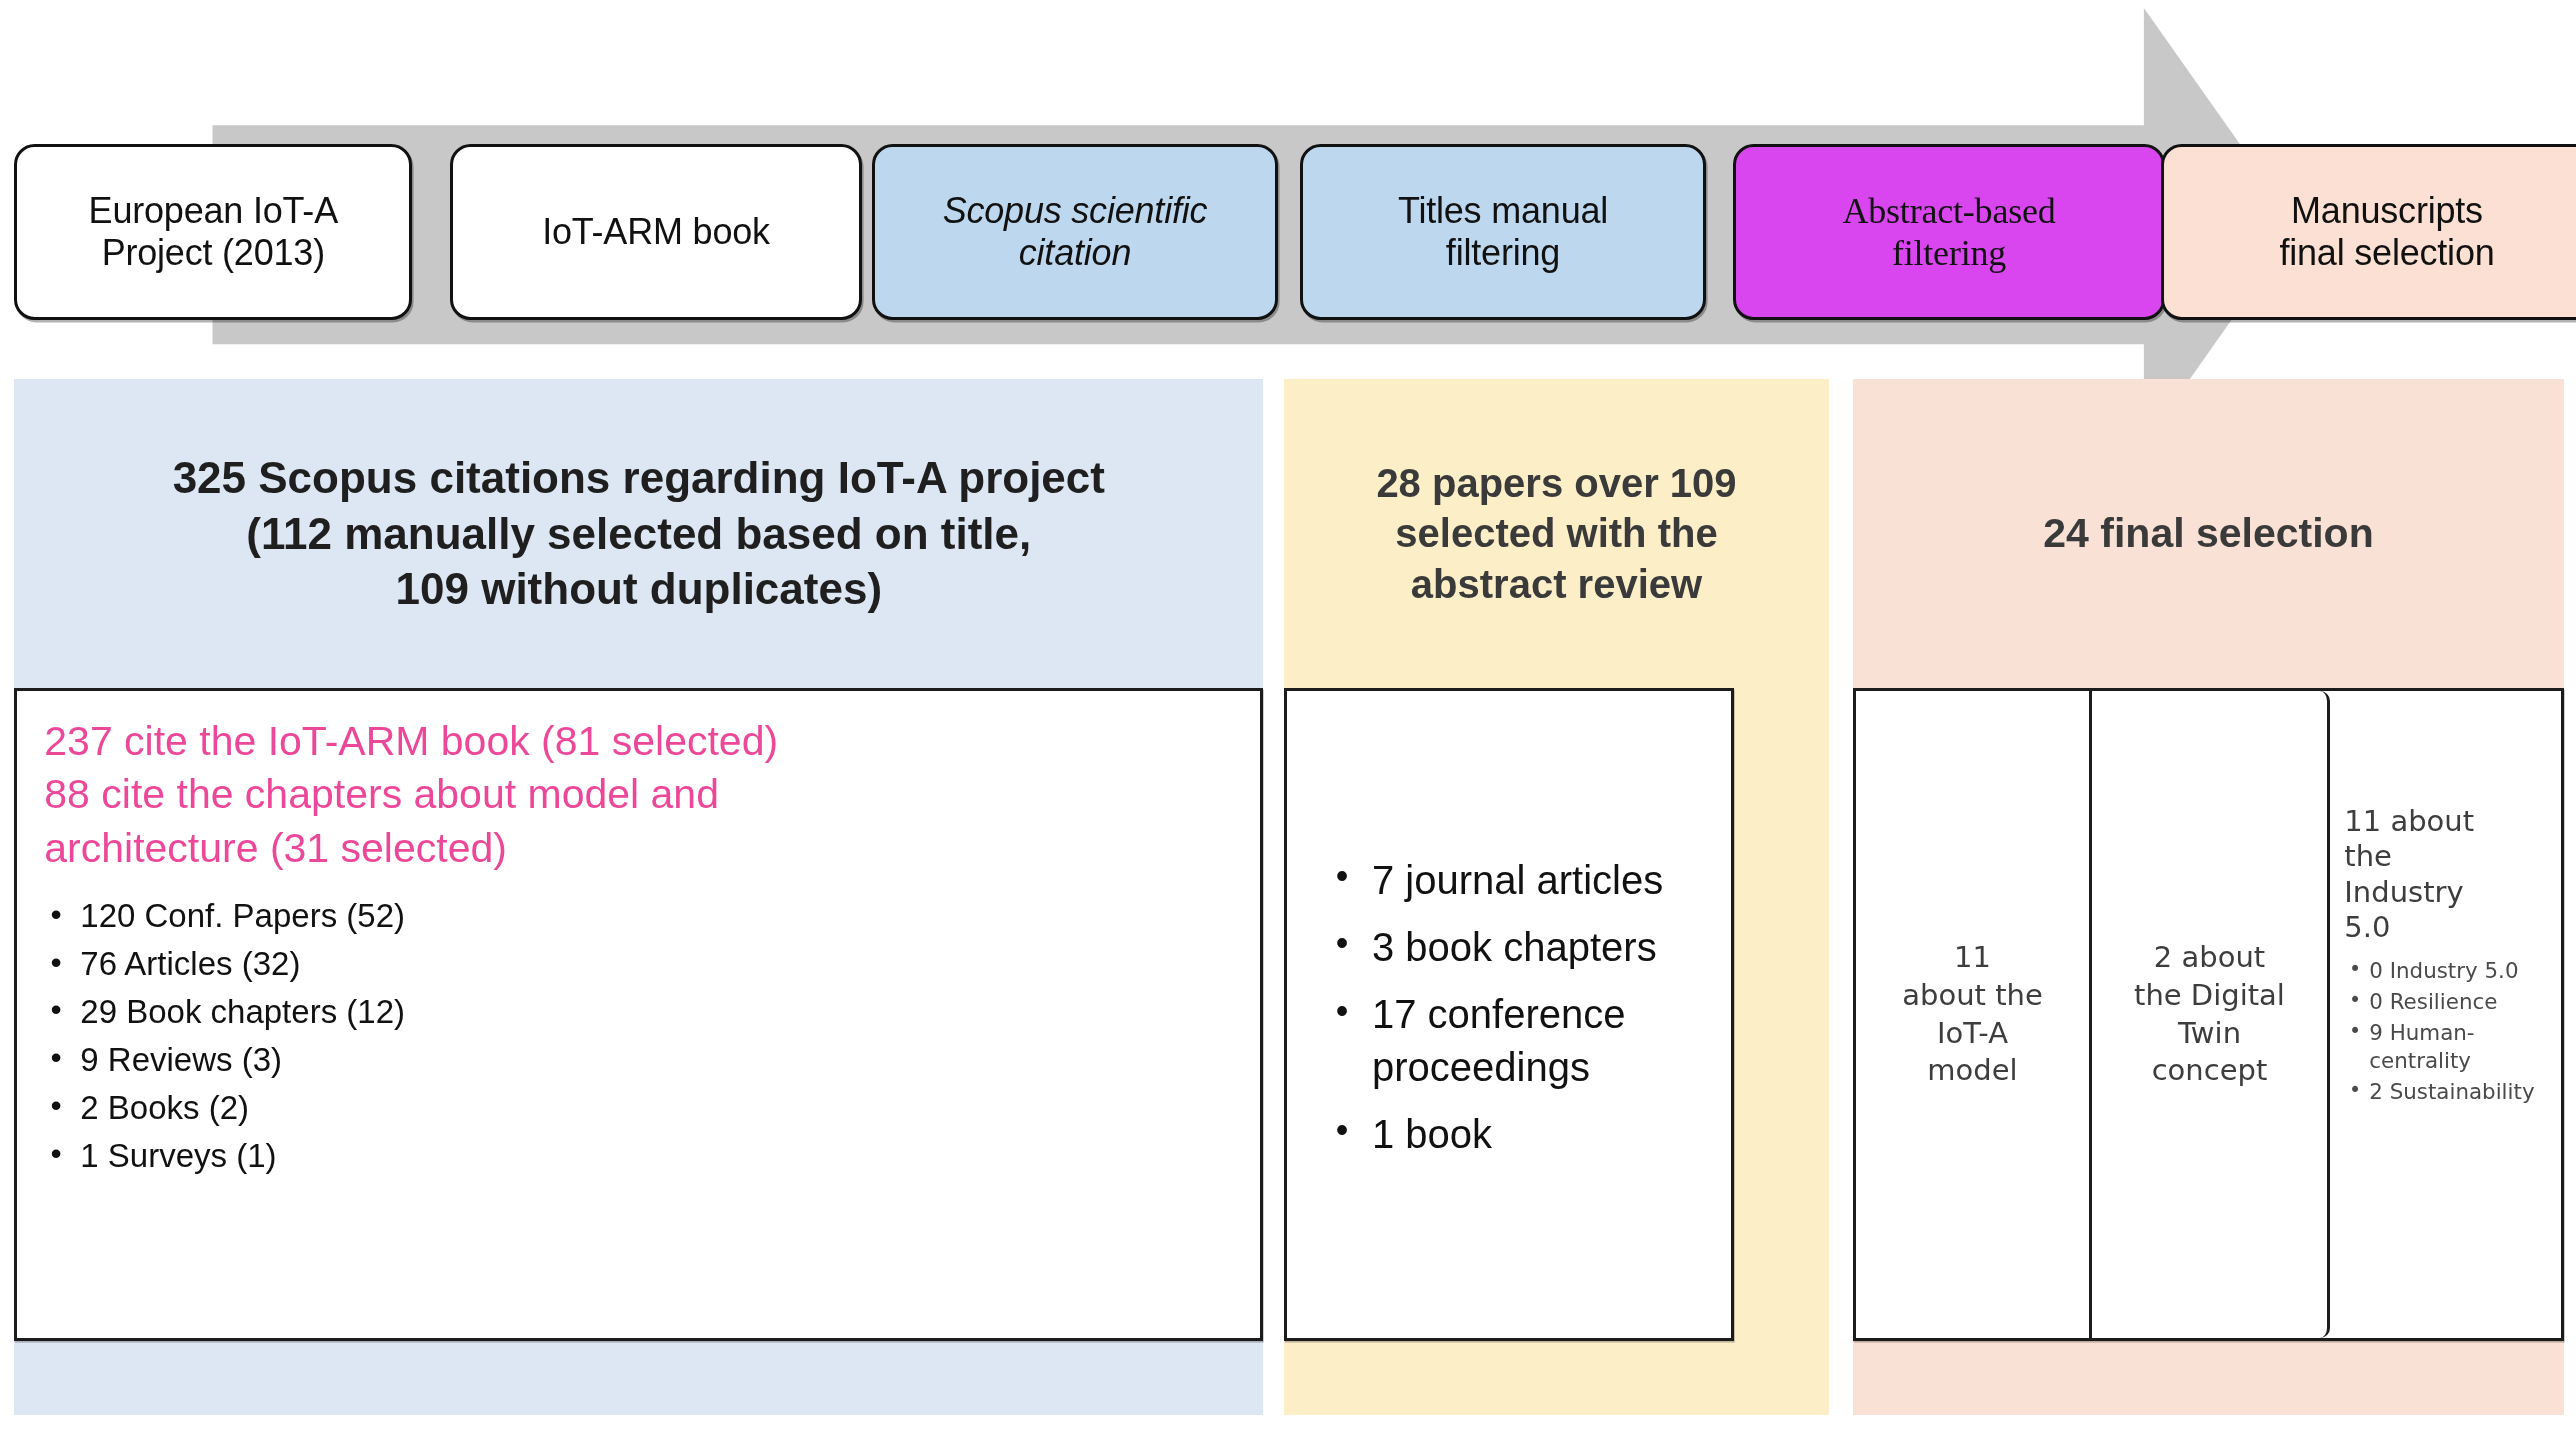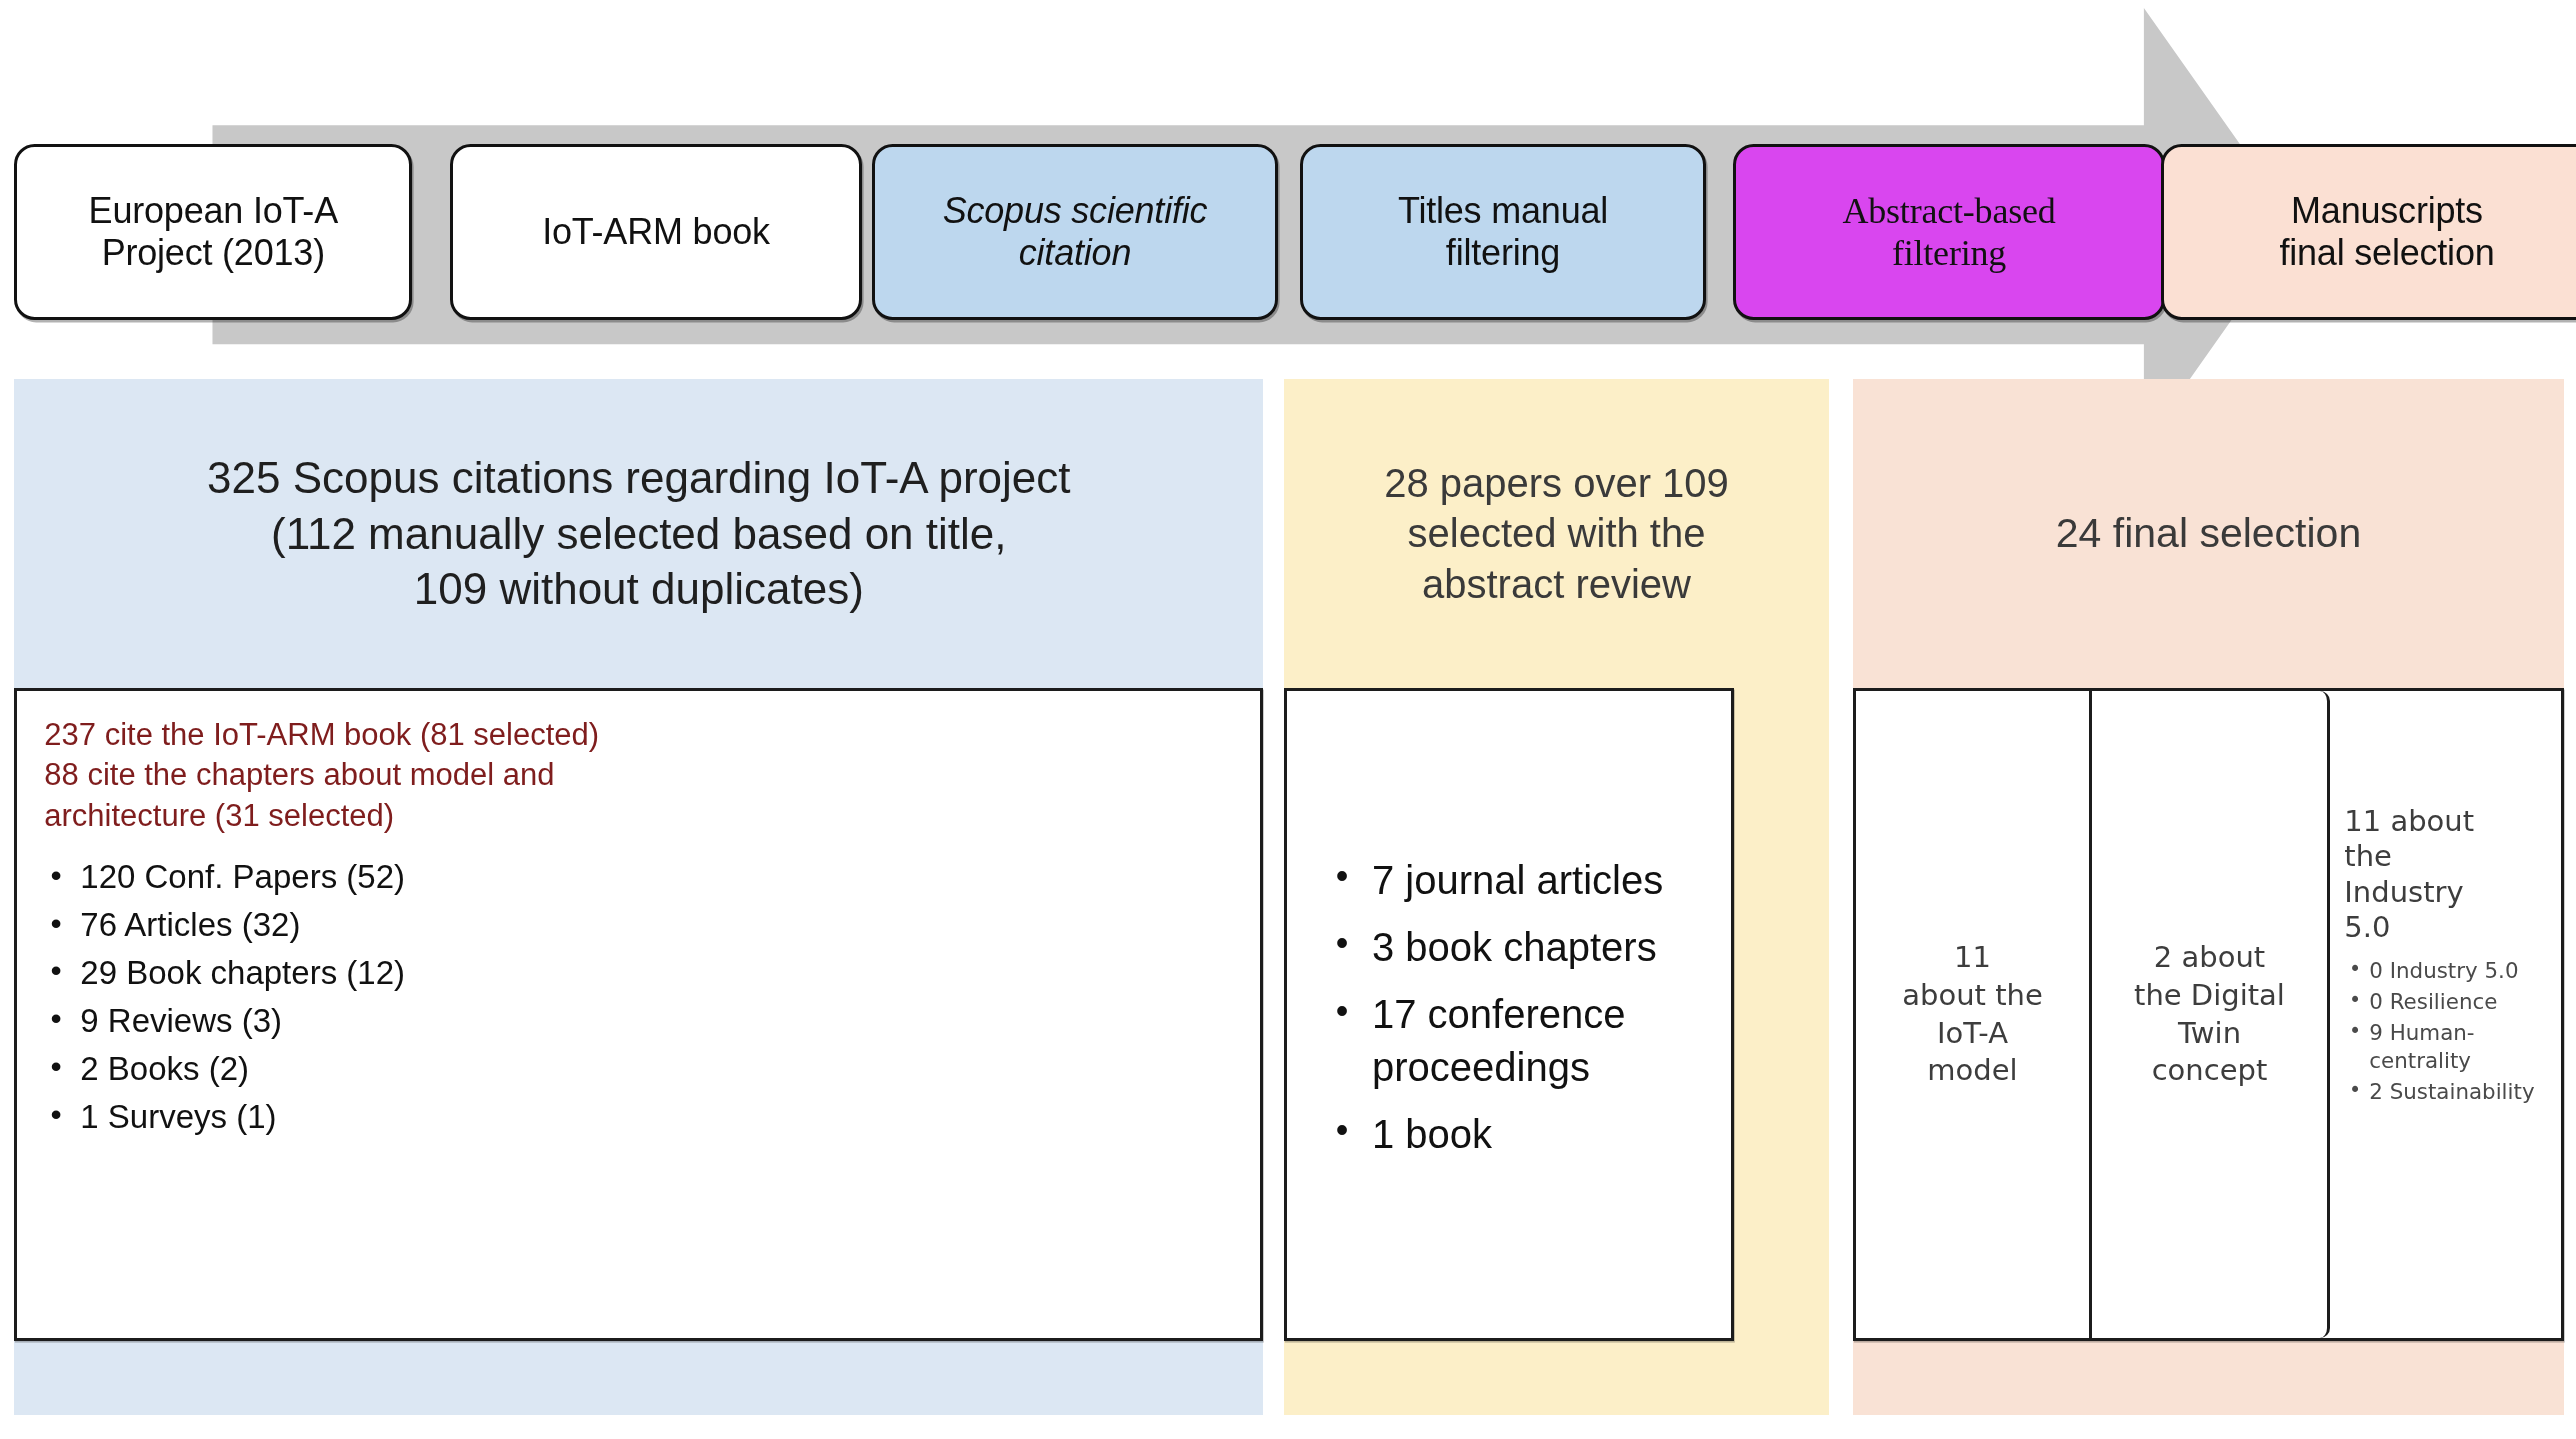--- a/index.html
+++ b/index.html
@@ -71,20 +71,21 @@
   .panel-head {
     position: absolute;
     left: 0; right: 0;
     top: 0;
     height: 309px;
     display: flex;
     align-items: center;
     justify-content: center;
     text-align: center;
     padding: 0 17.4px;
+    font-weight: bold;
   }
   .panel-head .head-text {
     font-size: 42px;
     line-height: 1.26;
     color: #2b2b2b;
   }
   .col-panel.blue .panel-head .head-text { font-size: 44px; color: #1f1f1f; }
   .col-panel.yellow .panel-head .head-text { font-size: 40px; color: #3a3a3a; }
   .col-panel.pink .panel-head .head-text   { font-size: 41px; color: #3a3a3a; }
 
@@ -96,21 +97,21 @@
     border: 3.2px solid #1c1c1c;
     background: #ffffff;
     z-index: 4;
     box-shadow: 0.8px 1.6px 0 rgba(0,0,0,0.25);
   }
   .detail-box.blue-detail   { left: 14.3px;   width: 1249px; padding: 24px 27px 0 27px; }
   .detail-box.yellow-detail { left: 1284px; width: 450px;  padding: 0; display:flex; align-items:center;}
   .detail-box.pink-detail   { left: 1853px; width: 711px;  padding: 0; display: flex; }
 
   
-  .lead-lines { font-size: 31px; line-height: 1.30; color: #7f1d1d; }
+  .lead-lines { font-size: 41px; line-height: 1.30; color: #ec4899; }
   .lead-lines div { white-space: nowrap; }
 
   ul.bullets {
     list-style: none;
     margin: 17.4px 0 0 0;
     padding: 0;
   }
   ul.bullets li {
     position: relative;
     padding-left: 36px;

